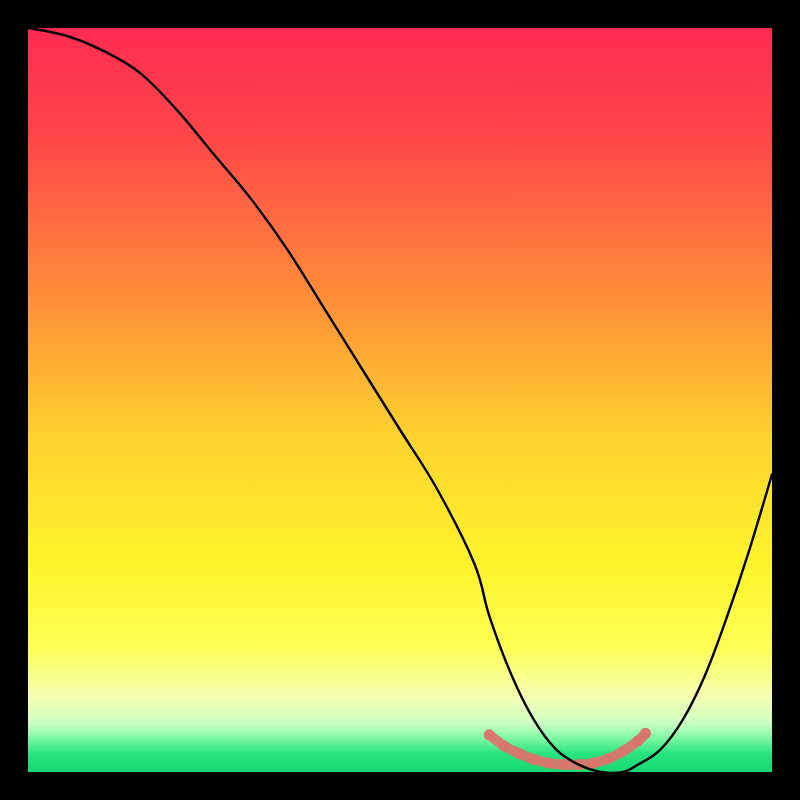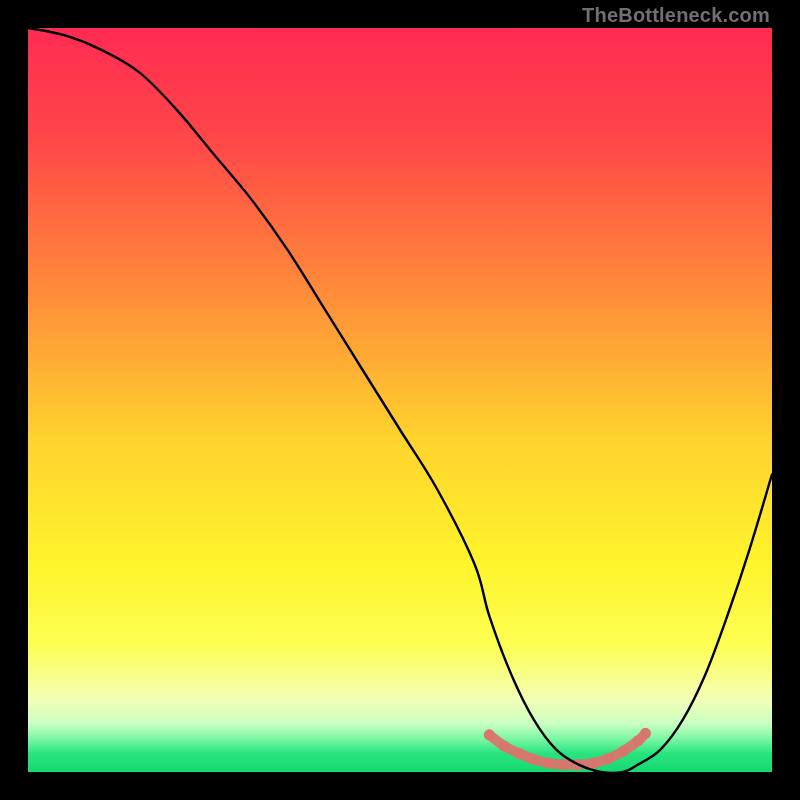--- a/index.html
+++ b/index.html
@@ -83,14 +83,13 @@
           <circle cx="565.44" cy="735.072" r="5.5" fill="#d8766e"></circle>
           <circle cx="580.32" cy="730.608" r="5.5" fill="#d8766e"></circle>
           <circle cx="595.2" cy="723.168" r="5.5" fill="#d8766e"></circle>
           <circle cx="610.0799999999999" cy="712.752" r="5.5" fill="#d8766e"></circle>
           <circle cx="617.52" cy="705.312" r="5.5" fill="#d8766e"></circle>
         </g>
       <path id="curve-path" fill="none" stroke="#000" stroke-width="2.4" stroke-linejoin="round" stroke-linecap="round" d="M 0 0 C 6.696000000000001 1.3392000000000097, 23.808 3.422400000000046, 37.2 7.440000000000055 C 50.592000000000006 11.457600000000063, 61.00800000000001 15.624000000000063, 74.4 22.32000000000005 C 87.792 29.016000000000037, 98.208 33.92639999999999, 111.6 44.639999999999986 C 124.99199999999999 55.353599999999986, 135.40800000000002 67.10880000000003, 148.8 81.84000000000003 C 162.192 96.57120000000003, 172.608 110.40960000000003, 186 126.48000000000002 C 199.392 142.55040000000002, 209.808 153.7104, 223.2 171.12 C 236.59199999999998 188.52960000000002, 247.00799999999998 203.11200000000005, 260.4 223.20000000000005 C 273.792 243.28800000000004, 284.208 261.29280000000006, 297.6 282.72 C 310.992 304.1472, 321.408 320.8128, 334.8 342.23999999999995 C 348.192 363.6671999999999, 358.608 380.33279999999996, 372 401.76 C 385.392 423.1872, 395.80800000000005 437.1744, 409.20000000000005 461.28 C 422.59200000000004 485.38559999999995, 437.0256 512.9136, 446.4 535.68 C 455.77439999999996 558.4463999999999, 454.58399999999995 567.672, 461.28 587.76 C 467.976 607.848, 475.5648 628.5312, 483.6 647.28 C 491.63520000000005 666.0287999999999, 497.88480000000004 678.528, 505.92 691.92 C 513.9552 705.3119999999999, 520.2048 713.6447999999999, 528.24 721.68 C 536.2752 729.7152, 542.5247999999999 732.5423999999999, 550.56 736.56 C 558.5952 740.5776, 564.8448 742.6608, 572.88 744 C 580.9152 745.3392, 588.504 745.3392, 595.2 744 C 601.8960000000001 742.6608, 603.3839999999999 740.5776, 610.0799999999999 736.56 C 616.776 732.5423999999999, 624.3648 729.7152, 632.4 721.68 C 640.4352 713.6447999999999, 646.6848 705.3119999999999, 654.72 691.92 C 662.7552000000001 678.528, 669.0048 666.0287999999999, 677.0400000000001 647.28 C 685.0752000000001 628.5312, 691.3248 610.5264, 699.36 587.76 C 707.3952 564.9936, 713.6447999999999 546.2447999999999, 721.68 520.8 C 729.7152 495.35519999999997, 739.9824 459.792, 744 446.4"></path>
     </svg>
   </div>
 
-  <div class="watermark">TheBottleneck.com</div>
 </div>
 
 </body></html>

